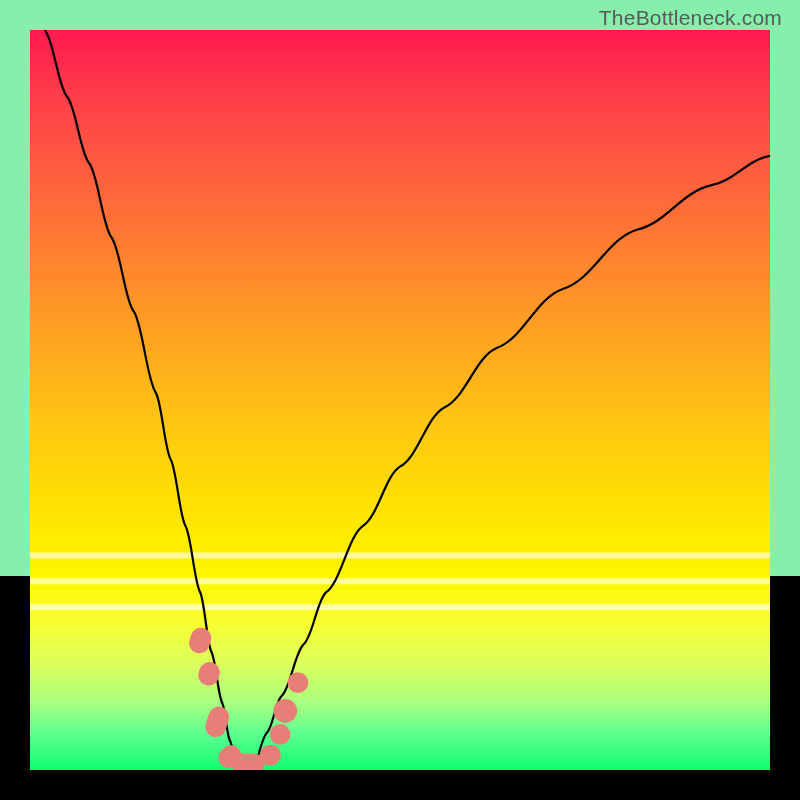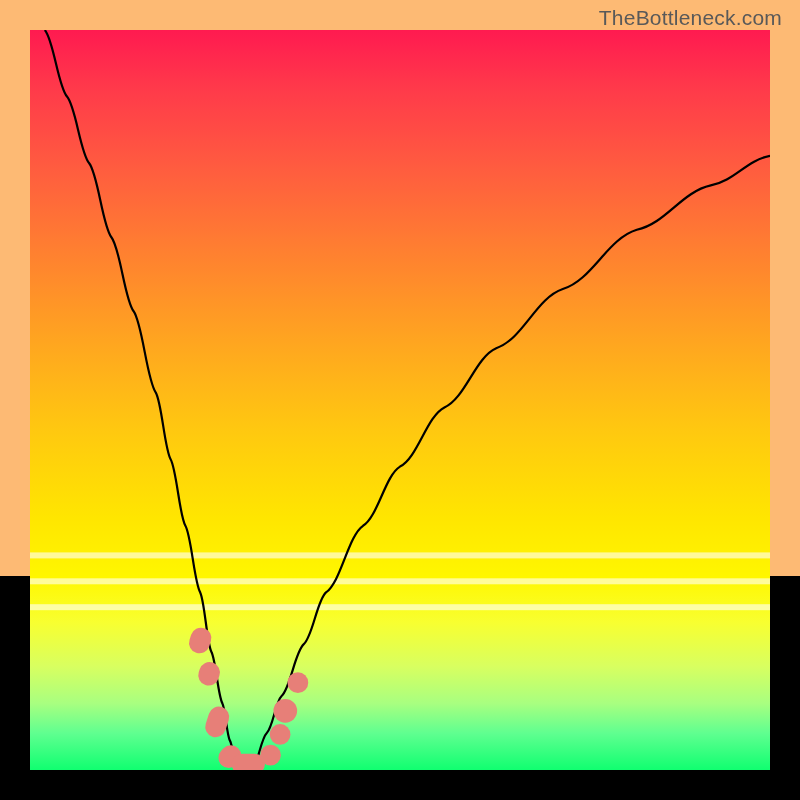--- a/index.html
+++ b/index.html
@@ -10,21 +10,21 @@
     overflow: hidden;
     background: #000;
     font-family: Arial, Helvetica, sans-serif;
   }
   .frame {
     position: absolute;
     left: 0;
     top: 0;
     width: 800px;
     height: 576px;
-    background: #fdba74;
+    background: #86efac;
   }
   .plot {
     position: absolute;
     left: 30px;
     top: 30px;
     width: 740px;
     height: 740px;
     overflow: hidden;
     background: linear-gradient(to bottom,
       #ff1a50 0%,

